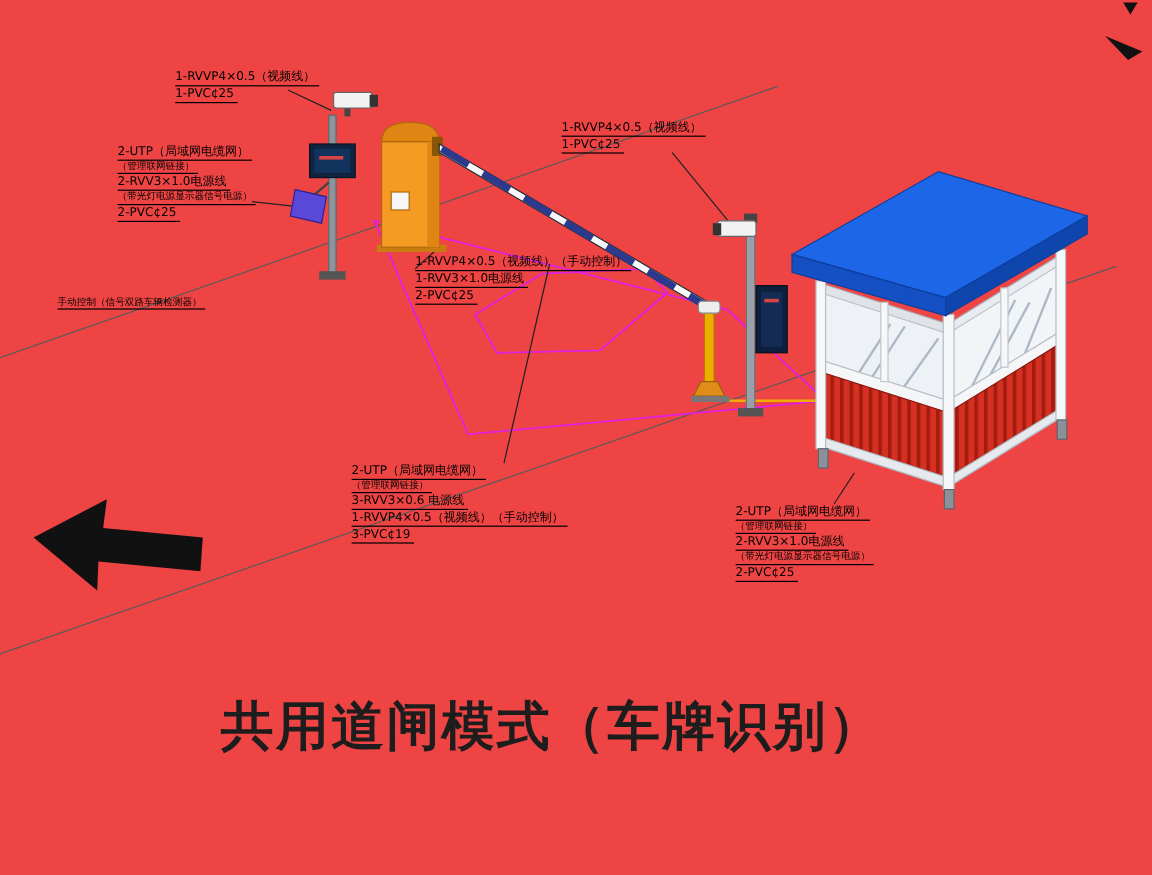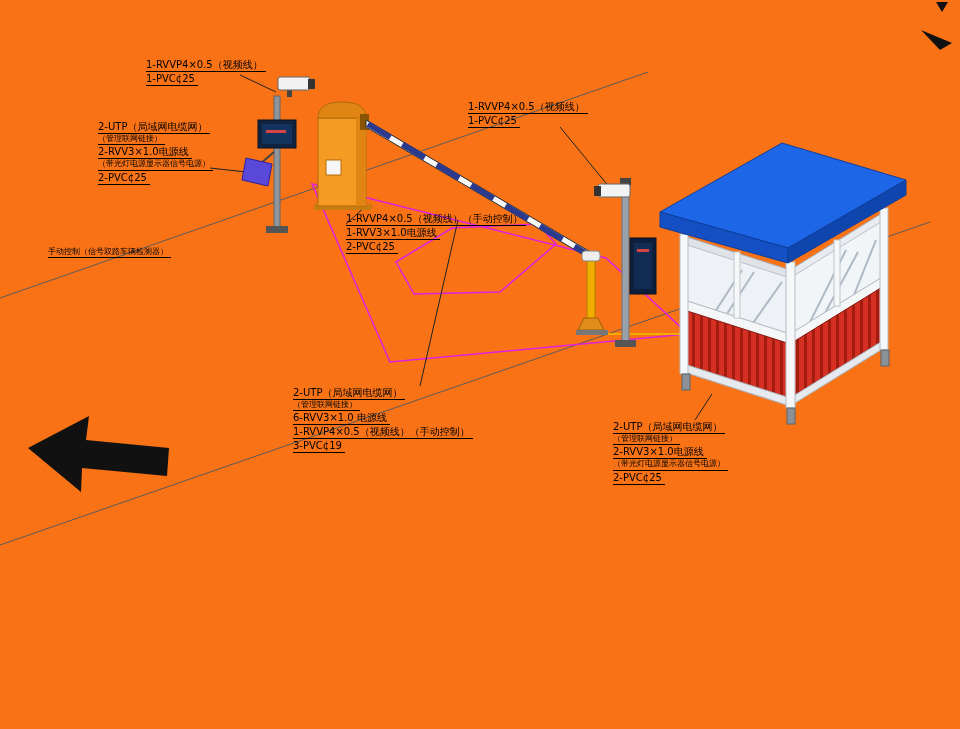--- a/index.html
+++ b/index.html
@@ -1,17 +1,17 @@
 <!DOCTYPE html>
 <html><head>
 <meta charset="utf-8">
 <style>
   html,body{margin:0;padding:0;}
   body{font-family:"DejaVu Sans","Liberation Sans",sans-serif;}
-  .stage{position:relative;width:960px;height:729px;background:#f97316;overflow:hidden;}
+  .stage{position:relative;width:960px;height:729px;background:#ef4444;overflow:hidden;}
   .stage svg{position:absolute;left:0;top:0;}
   .label{position:absolute;color:#000;}
   .label .ln{font-size:10px;line-height:1.3;border-bottom:1px solid #000;white-space:nowrap;width:max-content;padding-right:3px;}
   .label .ln.small{font-size:8px;}
   .title{position:absolute;left:120px;top:576px;width:680px;text-align:center;
          font-size:44px;font-weight:600;letter-spacing:2px;color:#1d1d1d;}
 </style>
 </head>
 <body>
 
@@ -167,27 +167,28 @@
 
 <div class="label" style="left:346px;top:212px">
   <div class="ln">1-RVVP4×0.5（视频线）（手动控制）</div>
   <div class="ln">1-RVV3×1.0电源线</div>
   <div class="ln">2-PVC¢25</div>
 </div>
 
 <div class="label" style="left:293px;top:386px">
   <div class="ln">2-UTP（局域网电缆网）</div>
   <div class="ln small">（管理联网链接）</div>
-  <div class="ln">6-RVV3×1.0 电源线</div>
+  <div class="ln">3-RVV3×0.6 电源线</div>
   <div class="ln">1-RVVP4×0.5（视频线）（手动控制）</div>
   <div class="ln">3-PVC¢19</div>
 </div>
 
 <div class="label" style="left:613px;top:420px">
   <div class="ln">2-UTP（局域网电缆网）</div>
   <div class="ln small">（管理联网链接）</div>
   <div class="ln">2-RVV3×1.0电源线</div>
   <div class="ln small">（带光灯电源显示器信号电源）</div>
   <div class="ln">2-PVC¢25</div>
 </div>
 
+<div class="title">共用道闸模式（车牌识别）</div>
 
 </div>
 
 </body></html>

